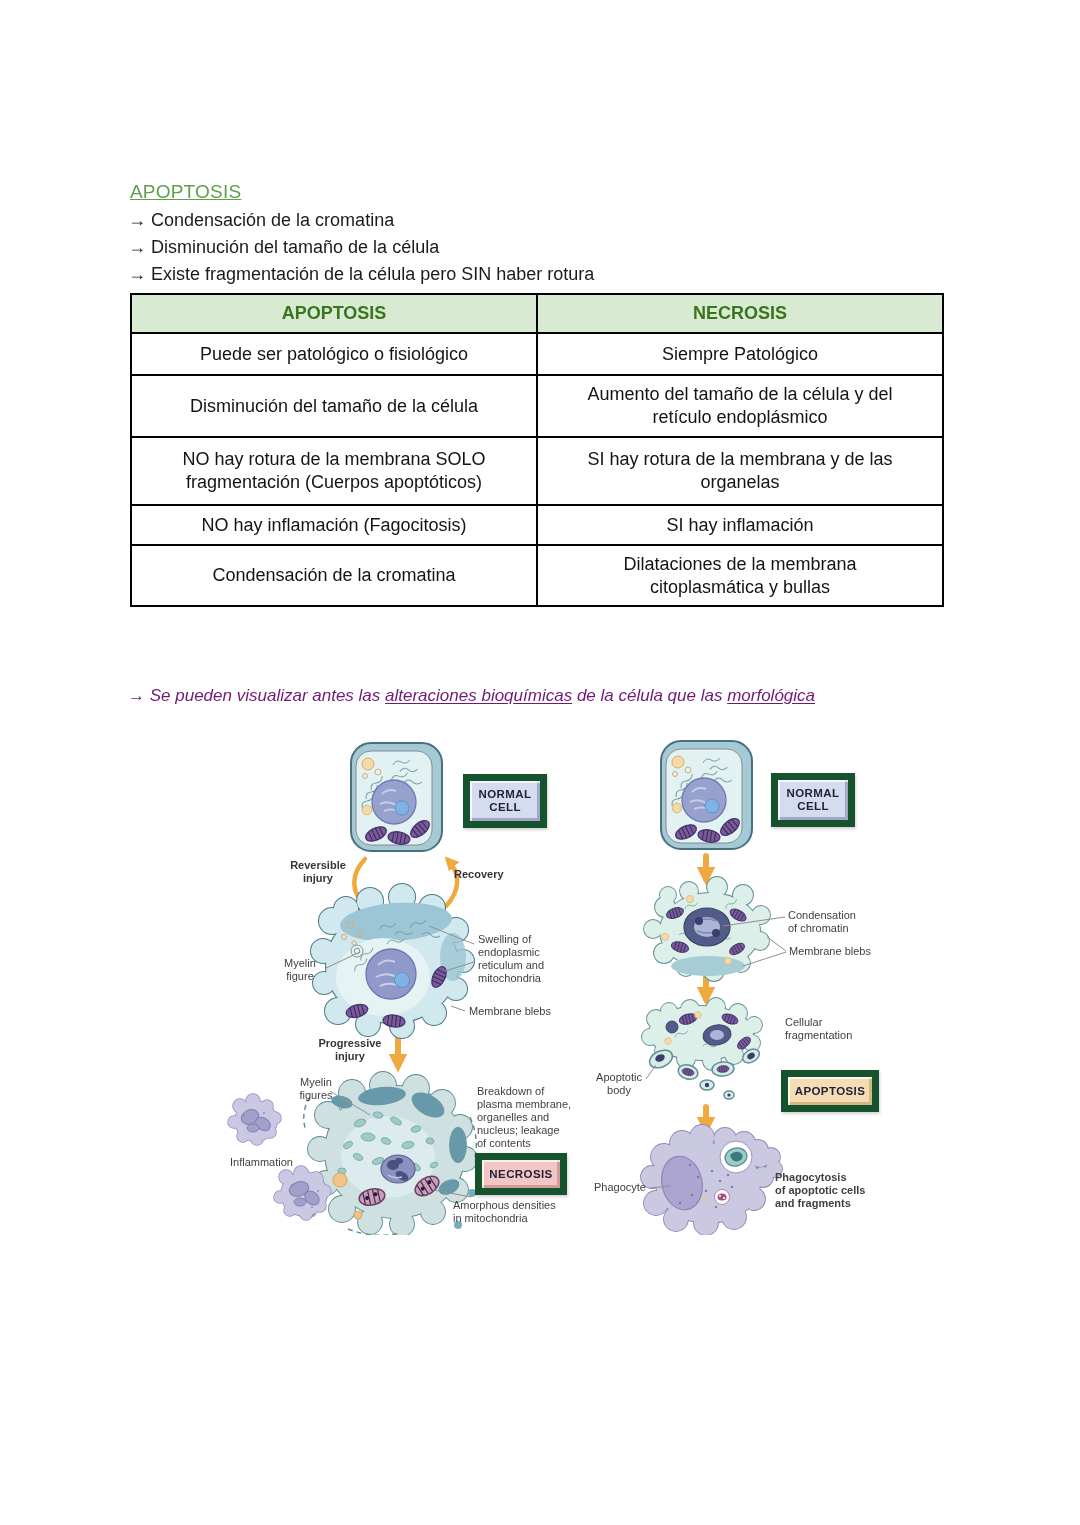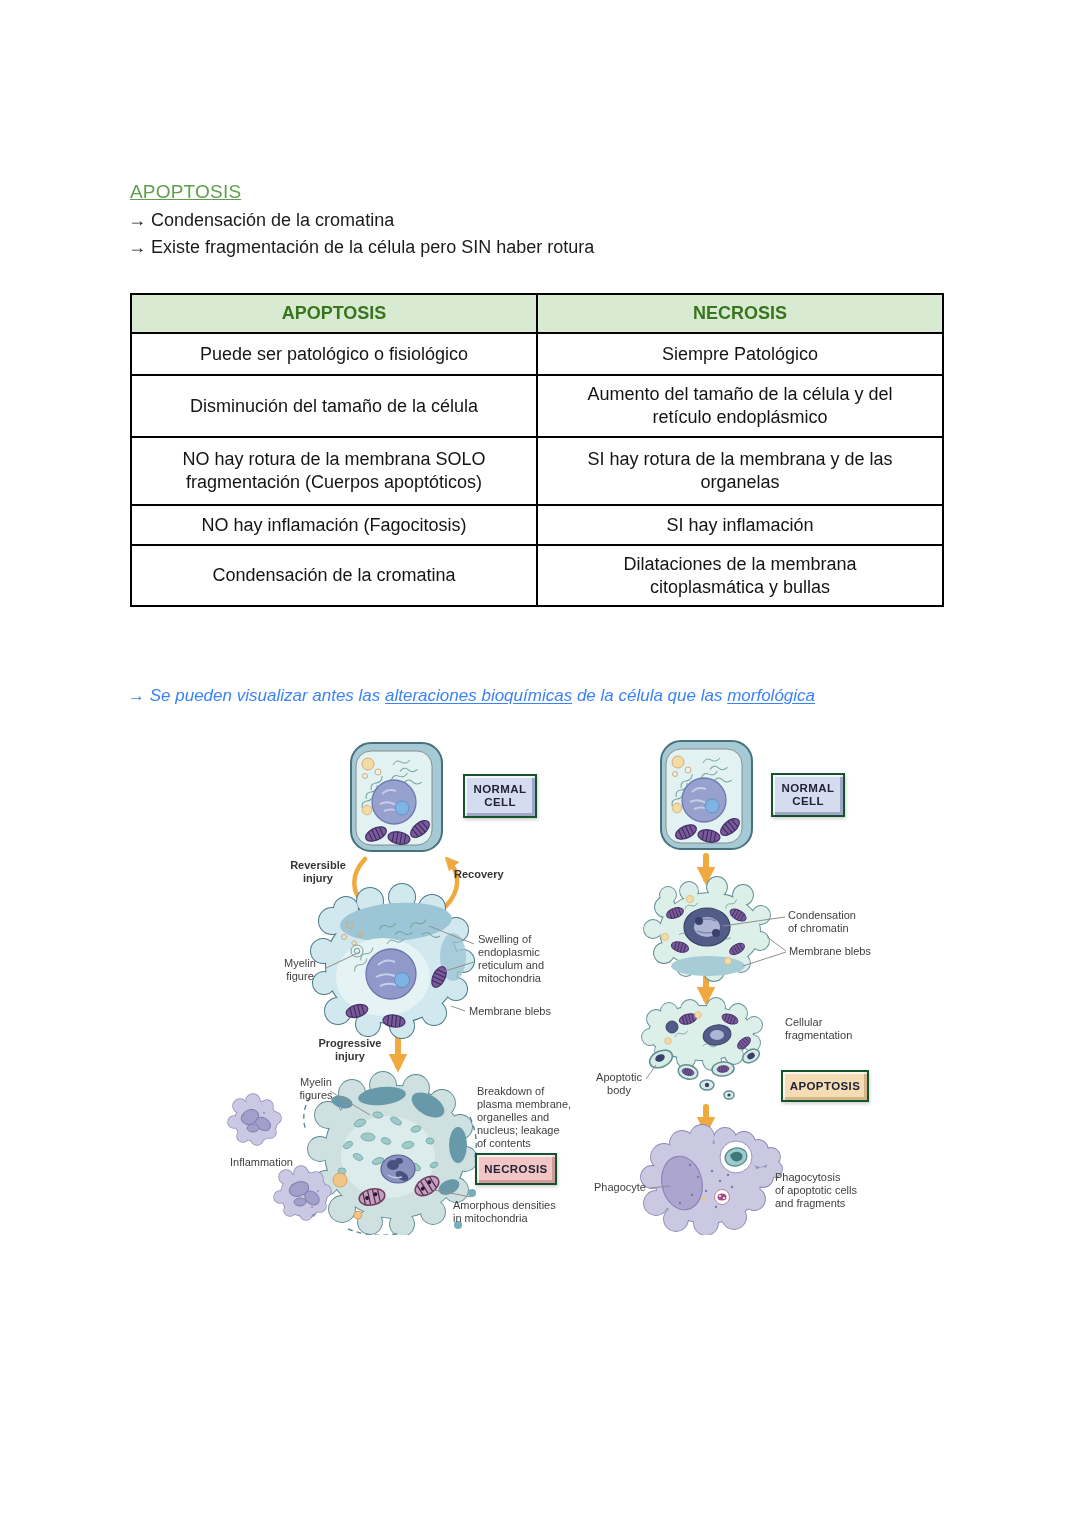--- a/index.html
+++ b/index.html
@@ -5,49 +5,50 @@
   html,body{margin:0;padding:0;background:#fff;}
   .page{position:relative;width:1080px;height:1525px;background:#ffffff;
         font-family:"Liberation Sans","DejaVu Sans",sans-serif;overflow:hidden;color:#111;padding-left:28px;}
   .title{position:absolute;left:130px;top:181px;font-size:19px;color:#5f9e4c;
          text-decoration:underline;letter-spacing:.2px;}
   .bullets{position:absolute;left:128px;top:207px;font-size:18px;line-height:27px;color:#1b1b1b;}
   .cmp{position:absolute;left:130px;top:293px;width:814px;border-collapse:collapse;table-layout:fixed;}
   .cmp th,.cmp td{border:2px solid #000;text-align:center;vertical-align:middle;
                   font-size:18px;line-height:23px;padding:2px 28px;color:#141414;}
   .cmp th{background:#d9ead3;color:#38761d;font-weight:bold;height:33px;}
-  .note{position:absolute;left:128px;top:686px;font-size:17px;font-style:italic;color:#3b82f6;}
+  .note{position:absolute;left:128px;top:686px;font-size:17px;font-style:italic;color:#701a75;}
   .note u{text-underline-offset:2px;}
   
   .figure{position:absolute;left:220px;top:725px;width:710px;height:510px;}
   .figure svg{position:absolute;left:0;top:0;}
   .fig-label{position:absolute;font-size:11px;line-height:13px;color:#3f3f3f;white-space:pre-line;}
   .fig-label.b{font-weight:bold;color:#353535;}
   .fig-label.r{text-align:center;}
   .fig-box{position:absolute;display:flex;align-items:center;justify-content:center;text-align:center;
            font-weight:bold;font-size:11.5px;line-height:13px;color:#22223a;letter-spacing:.4px;
-           white-space:pre-line;border:2px solid #14532d;
+           white-space:pre-line;border:7px solid #14532d;
            box-shadow:1px 2px 3px rgba(0,0,0,.18),
                       inset 2px 2px 0 rgba(255,255,255,.75),
                       inset -3px -3px 0 rgba(95,105,145,.45);}
   .box-normal{background:#d6dcf0;}
   .box-necrosis{background:#f2c6c4;box-shadow:1px 2px 3px rgba(0,0,0,.18),
                 inset 2px 2px 0 rgba(255,255,255,.72), inset -3px -3px 0 rgba(165,95,95,.42);}
   .box-apoptosis{background:#f4ddb4;box-shadow:1px 2px 3px rgba(0,0,0,.18),
                 inset 2px 2px 0 rgba(255,255,255,.72), inset -3px -3px 0 rgba(175,135,75,.45);}
 </style>
 </head>
 <body>
 
 <div class="page">
 
   <div class="title">APOPTOSIS</div>
 
   <div class="bullets">
     <div>→ Condensación de la cromatina</div>
+    <div>→ Disminución del tamaño de la célula</div>
     <div>→ Existe fragmentación de la célula pero SIN haber rotura</div>
   </div>
 
   <table class="cmp">
     <tbody>
         <tr style="height:37px;">
       <th>APOPTOSIS</th>
       <th>NECROSIS</th>
     </tr>
     <tr style="height:42px;">
@@ -480,18 +481,18 @@
 in mitochondria</div>
 
     <div class="fig-label" style="left:568px;top:184px;width:90px;">Condensation
 of chromatin</div>
     <div class="fig-label" style="left:569px;top:220px;width:110px;">Membrane blebs</div>
     <div class="fig-label" style="left:565px;top:291px;width:90px;">Cellular
 fragmentation</div>
     <div class="fig-label r" style="left:374px;top:346px;width:50px;">Apoptotic
 body</div>
     <div class="fig-label r" style="left:372px;top:456px;width:56px;">Phagocyte</div>
-    <div class="fig-label" style="left:555px;top:446px;width:105px;">Phagocytosis
+    <div class="fig-label" style="left:555px;top:446px;width:105px;font-weight:bold;">Phagocytosis
 of apoptotic cells
 and fragments</div>
   </div>
 
 </div>
 
 </body></html>

